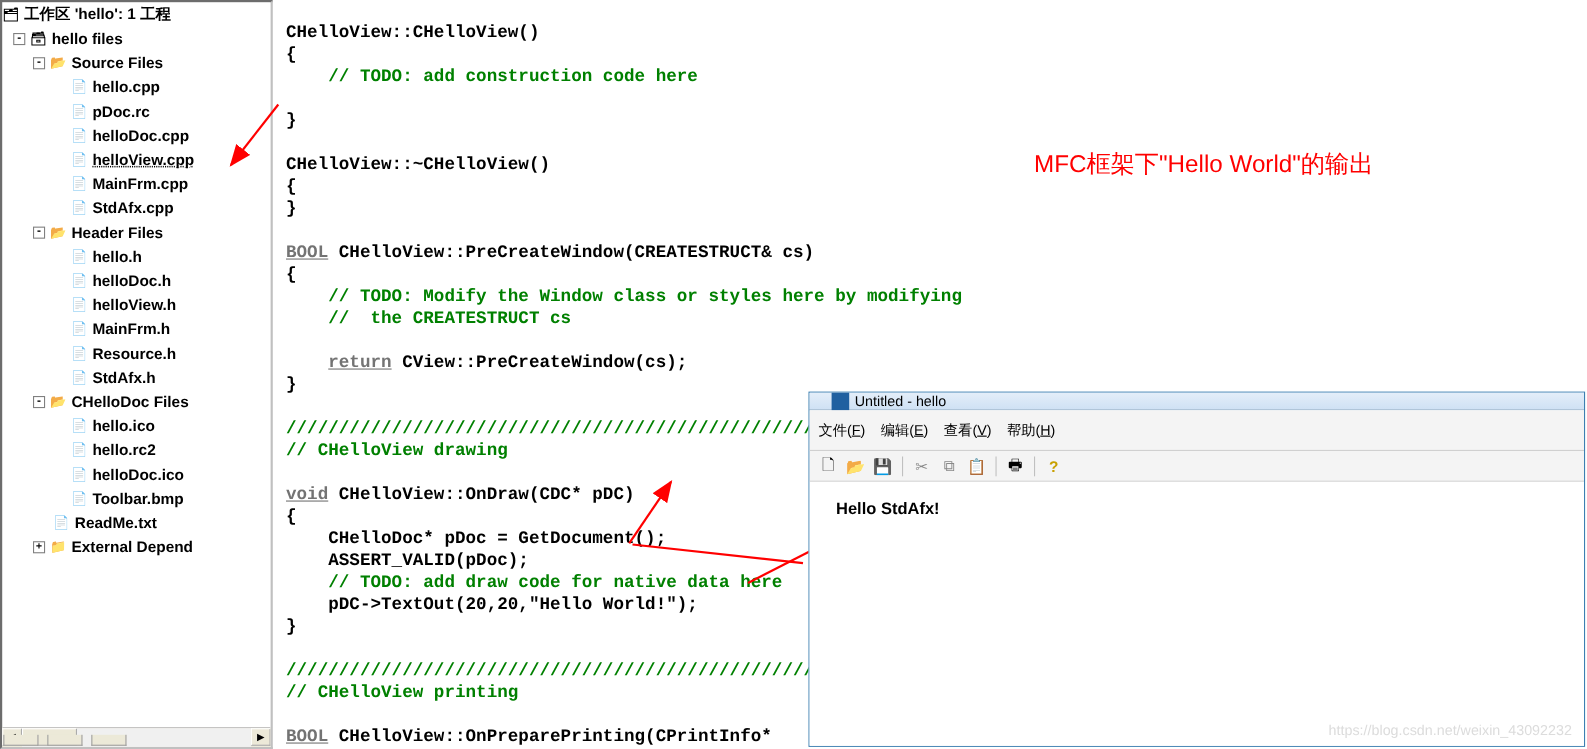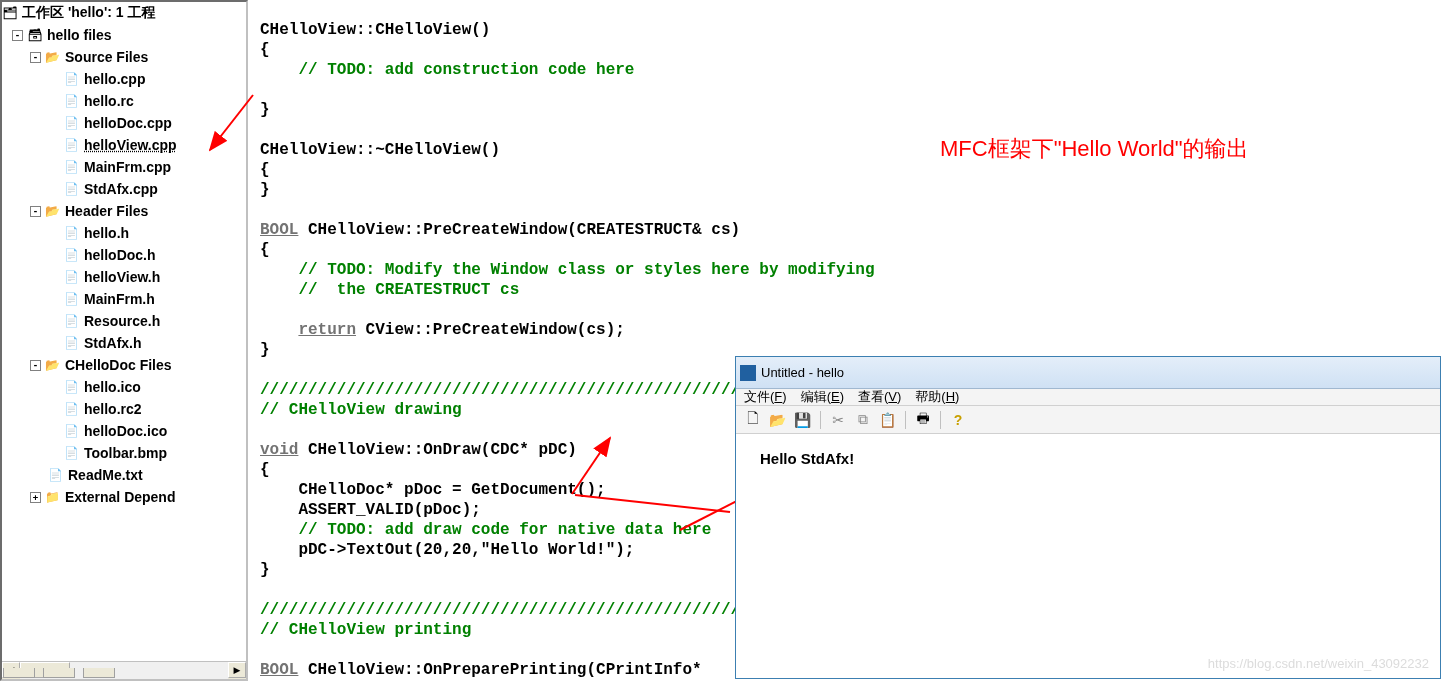--- a/index.html
+++ b/index.html
@@ -123,36 +123,36 @@
 .app-window {
   position: absolute;
   left: 735px; top: 356px;
   width: 706px; height: 323px;
   border: 1px solid #3c7fb1;
   background: #fff;
   display: flex;
   flex-direction: column;
 }
 .app-titlebar {
-  height: 32px;
+  height: 16px;
   background: linear-gradient(#e4eef9,#cfe1f4);
   display: flex;
   align-items: center;
-  padding: 0 4px;
+  padding: 0 20px;
   border-bottom: 1px solid #a0b8d0;
   font-size: 13px;
 }
 .app-titlebar .icon {
   width: 16px; height: 16px;
   background: #2060a0;
   margin-right: 5px;
   display: inline-block;
 }
 .app-menubar {
-  height: 17px;
+  height: 37px;
   background: #f4f4f4;
   display: flex;
   align-items: center;
   gap: 14px;
   padding: 0 8px;
   border-bottom: 1px solid #d0d0d0;
   font-size: 13px;
 }
 .app-menubar span u { text-decoration: underline; }
 .app-toolbar {
@@ -236,21 +236,21 @@
       <span class="tree-label">Source Files</span>
     </div>
     <div class="tree-row">
       <span class="tree-indent" style="width:62px"></span>
       <span class="tree-icon">📄</span>
       <span class="tree-label">hello.cpp</span>
     </div>
     <div class="tree-row">
       <span class="tree-indent" style="width:62px"></span>
       <span class="tree-icon">📄</span>
-      <span class="tree-label">hello.rc</span>
+      <span class="tree-label">pDoc.rc</span>
     </div>
     <div class="tree-row">
       <span class="tree-indent" style="width:62px"></span>
       <span class="tree-icon">📄</span>
       <span class="tree-label">helloDoc.cpp</span>
     </div>
     <div class="tree-row">
       <span class="tree-indent" style="width:62px"></span>
       <span class="tree-icon">📄</span>
       <span class="tree-label selected">helloView.cpp</span>

